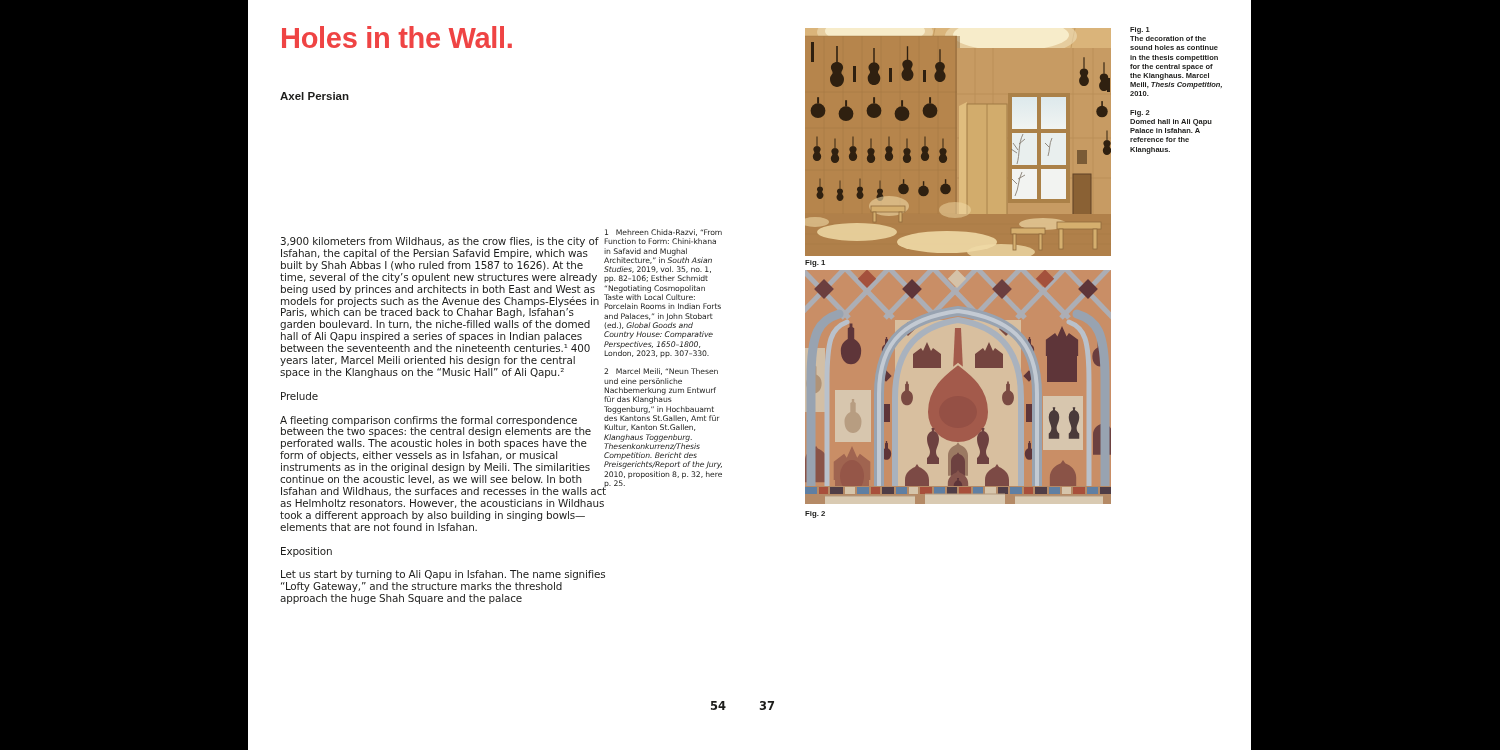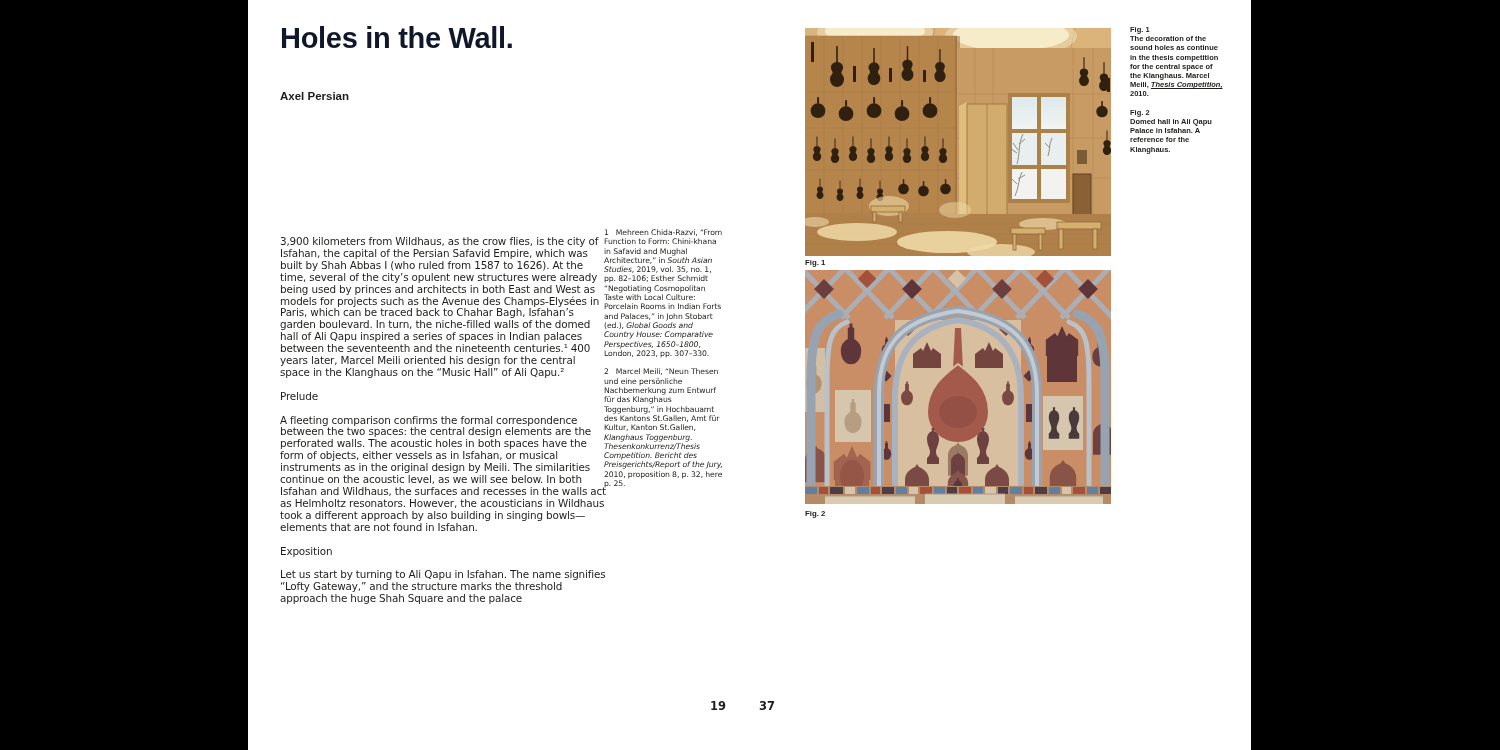--- a/index.html
+++ b/index.html
@@ -2,21 +2,21 @@
 <html><head>
 <meta charset="utf-8">
 <style>
   html,body{margin:0;padding:0;background:#000;}
   .stage{position:relative;width:1500px;height:750px;background:#000;overflow:hidden;
          font-family:"Liberation Sans",sans-serif;color:#1d1d1b;}
   .spread{position:absolute;left:248px;top:0;width:1003px;height:750px;background:#ffffff;}
   .abs{position:absolute;}
 
   .title{left:32px;top:22px;font-weight:700;font-size:29px;line-height:33.5px;
-         letter-spacing:-0.3px;color:#0f172a;}
+         letter-spacing:-0.3px;color:#ef4444;}
   .author{left:32px;top:90px;font-weight:700;font-size:11.5px;}
 
   .body-col{left:32px;top:236px;width:326px;font-family:"DejaVu Sans",sans-serif;
             font-size:10.4px;line-height:11.9px;letter-spacing:-0.15px;}
   .body-col p{margin:0 0 11.9px 0;}
 
   .fn-col{left:356px;top:228px;width:119px;font-family:"DejaVu Sans",sans-serif;
           font-size:7.7px;line-height:9.3px;letter-spacing:-0.1px;}
   .fn-col p{margin:0 0 9.3px 0;}
   .fn-col i{font-style:italic;}
@@ -28,21 +28,21 @@
   .fig{left:557px;width:306px;overflow:hidden;background:#c09257;}
   .fig1{top:28px;height:228px;}
   .fig2{top:270px;height:234px;background:#c98e66;}
   .fig-label{left:557px;font-weight:700;font-size:7.8px;}
   .fl1{top:258px;}
   .fl2{top:509px;}
 
   .caps{left:882px;top:25px;width:94px;font-weight:700;font-size:7.5px;line-height:9.2px;}
   .cap{margin:0 0 9.2px 0;}
   .cap-label{margin-bottom:0px;}
-  .cap-text i{font-style:italic;text-decoration:underline;}
+  .cap-text i{font-style:italic;}
 
   svg{display:block;}
 </style>
 </head>
 <body>
 
 <div class="stage">
   <div class="spread">
 
     <div class="abs title">
@@ -56,21 +56,21 @@
         <p class="b-para">A fleeting comparison confirms the formal correspondence between the two spaces: the central design elements are the perforated walls. The acoustic holes in both spaces have the form of objects, either vessels as in Isfahan, or musical instruments as in the original design by Meili. The similarities continue on the acoustic level, as we will see below. In both Isfahan and Wildhaus, the surfaces and recesses in the walls act as Helmholtz resonators. However, the acousticians in Wildhaus took a different approach by also building in singing bowls—elements that are not found in Isfahan.</p>
         <p class="b-head">Exposition</p>
         <p class="b-para">Let us start by turning to Ali Qapu in Isfahan. The name signifies “Lofty Gateway,” and the structure marks the threshold approach the huge Shah Square and the palace</p>
       </div>
 
     <div class="abs fn-col">
         <p><span>1&nbsp;&nbsp;&nbsp;Mehreen Chida-Razvi, “From Function to Form: Chini-khana in Safavid and Mughal Architecture,” in </span><i>South Asian Studies</i><span>, 2019, vol. 35, no. 1, pp. 82–106; Esther Schmidt “Negotiating Cosmopolitan Taste with Local Culture: Porcelain Rooms in Indian Forts and Palaces,” in John Stobart (ed.), </span><i>Global Goods and Country House: Comparative Perspectives, 1650–1800</i><span>, London, 2023, pp. 307–330.</span></p>
         <p><span>2&nbsp;&nbsp;&nbsp;Marcel Meili, “Neun Thesen und eine persönliche Nachbemerkung zum Entwurf für das Klanghaus Toggenburg,” in Hochbauamt des Kantons St.Gallen, Amt für Kultur, Kanton St.Gallen, </span><i>Klanghaus Toggenburg. Thesenkonkurrenz/Thesis Competition. Bericht des Preisgerichts/Report of the Jury,</i><span> 2010, proposition 8, p. 32, here p. 25.</span></p>
       </div>
 
-    <div class="abs pagenum pn-left">19</div>
+    <div class="abs pagenum pn-left">54</div>
     <div class="abs pagenum pn-right">37</div>
 
     <div class="abs fig fig1">
       <svg width="306" height="228" viewBox="0 0 306 228">
         <defs>
           <symbol id="vio" viewBox="0 0 20 42">
             <path fill="currentColor" d="M9.2 0h1.6v16.5H9.2z M10 16c3.4 0 6.1 2.3 6.1 5.6 0 2.4-1.7 3.5-1.7 5.2 0 1.8 2.6 2.7 2.6 6.3 0 4.7-3.1 7.9-7 7.9s-7-3.2-7-7.9c0-3.6 2.6-4.5 2.6-6.3 0-1.7-1.7-2.8-1.7-5.2C3.9 18.3 6.6 16 10 16z"></path>
           </symbol>
           <symbol id="horn" viewBox="0 0 20 24">
             <rect x="9" y="0" width="2.2" height="7" fill="currentColor"></rect>

